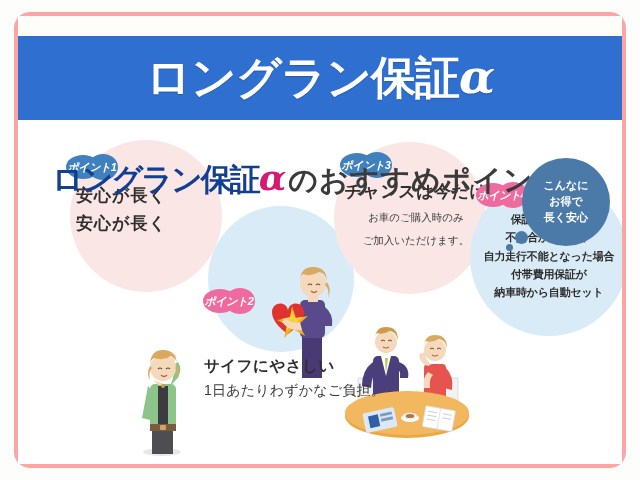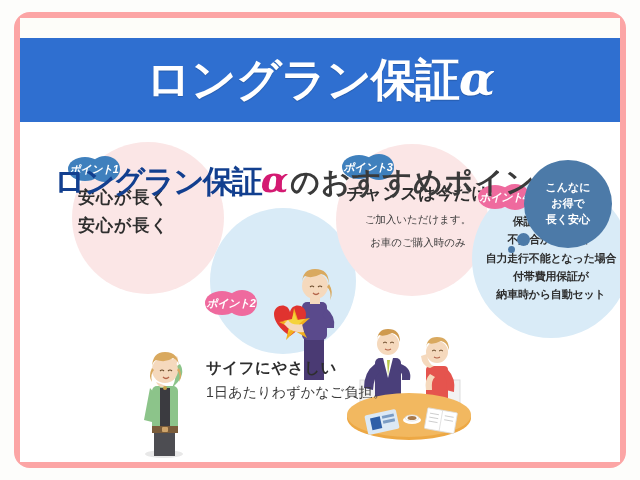--- a/index.html
+++ b/index.html
@@ -9,21 +9,21 @@
     font-family:"Liberation Sans","DejaVu Sans",sans-serif;
   }
   #ad{
     position:relative;width:640px;height:480px;
     background:#fdfdfb;
     box-sizing:border-box;
   }
   
   .frame{
     position:absolute;left:14px;top:12px;right:14px;bottom:12px;
-    border:6px solid #fca5a5;
+    border:4px solid #fca5a5;
     border-radius:16px;
     background:#ffffff;
     box-sizing:border-box;
   }
   
   .top-strip{
     position:absolute;left:0;top:0;right:0;height:20px;
     background:#fdfdf9;
   }
   
@@ -220,22 +220,22 @@
         <div class="pnote">1日あたりわずかなご負担。</div>
       </div>
 
       <div class="badge badge-blue badge3">
         <div class="b1"></div>
         <div class="b2"></div>
         <div class="lbl">ポイント3</div>
       </div>
       <div class="ptext p3">
         <div class="ptitle">チャンスは今だけ</div>
+        <div class="pnote">お車のご購入時のみ</div>
         <div class="pnote">ご加入いただけます。</div>
-        <div class="pnote">お車のご購入時のみ</div>
       </div>
 
       <div class="badge badge-pink badge4">
         <div class="b1"></div>
         <div class="b2"></div>
         <div class="lbl">ポイント4</div>
       </div>
       <div class="ptext p4">
         <div class="pline">保証対象となる</div>
         <div class="pline">不具合が発生し、</div>

